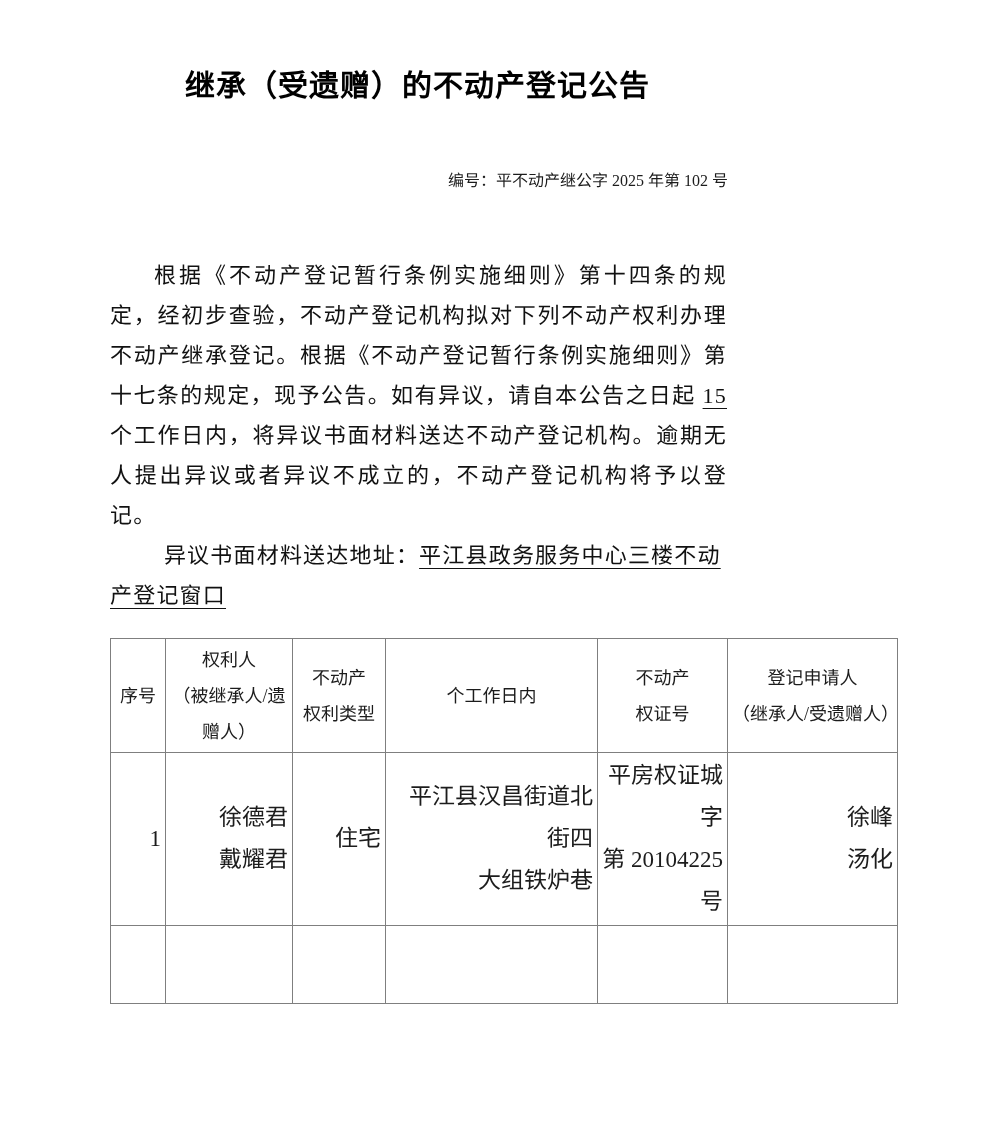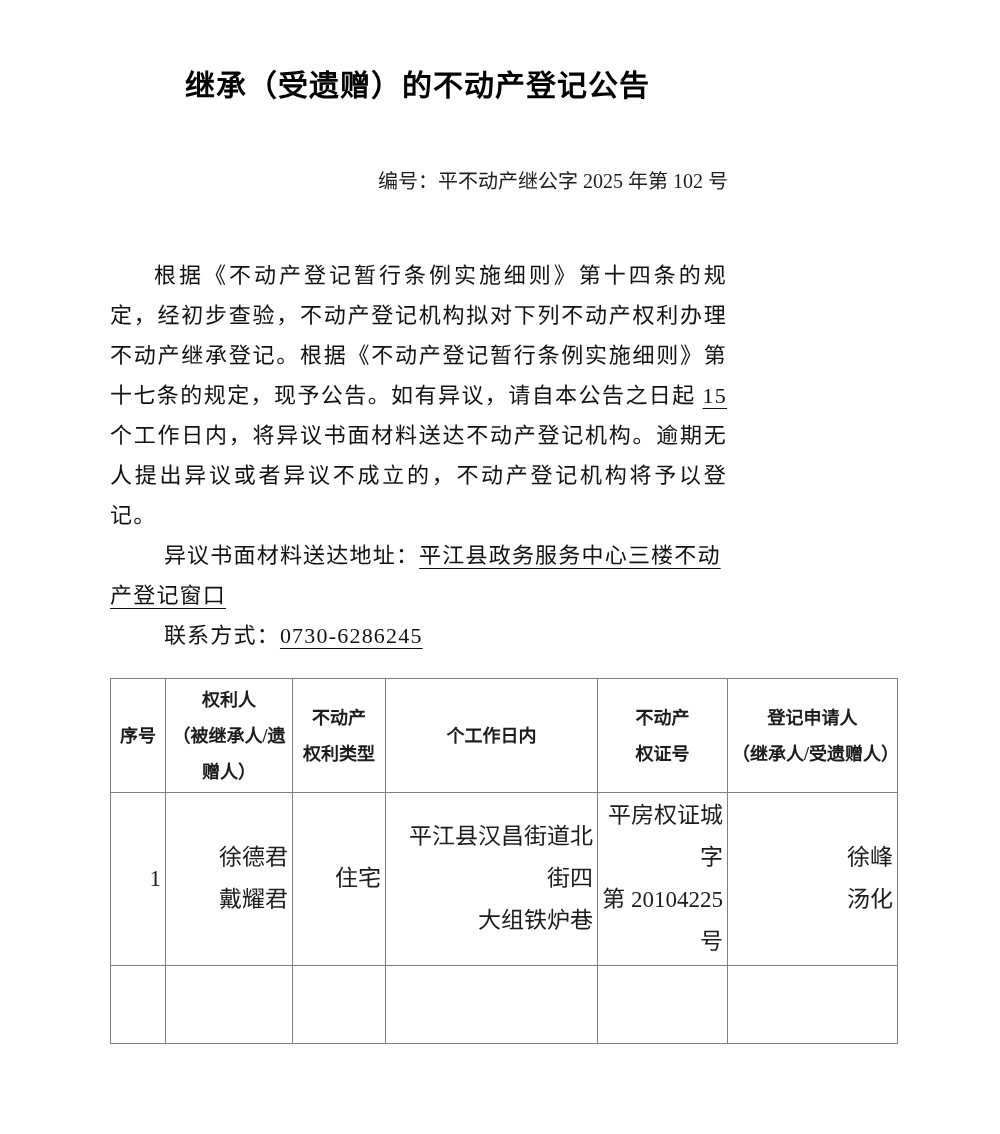--- a/index.html
+++ b/index.html
@@ -24,21 +24,21 @@
     font-weight: 700;
     font-size: 30px;
     line-height: 40px;
     color: #000000;
     letter-spacing: 1px;
   }
   .doc-number {
     margin-top: 62px;
     margin-right: 107px;
     text-align: right;
-    font-size: 20px;
+    font-size: 16px;
     line-height: 26px;
     color: #1c1c1c;
   }
   .body-block {
     margin: 62px 108px 0 110px;
     font-size: 22px;
     line-height: 40px;
     letter-spacing: 1.2px;
     color: #111111;
   }
@@ -63,21 +63,21 @@
   }
   .notice-table td {
     border: 1px solid #7f7f7f;
     text-align: center;
     vertical-align: middle;
     white-space: pre-line;
     color: #1c1c1c;
     padding: 2px 4px;
   }
   tr.hdr-row { height: 114px; }
-  tr.hdr-row td { font-size: 18px; line-height: 36px; font-weight: bold; }
+  tr.hdr-row td { font-size: 18px; line-height: 36px; }
   tr.data-row { height: 145px; }
   tr.data-row td { font-size: 23px; line-height: 42px; text-align: right; }
   tr.empty-row { height: 78px; }
   .footer-org {
     margin-top: 96px;
     margin-right: 138px;
     text-align: right;
     font-size: 22px;
     line-height: 28px;
     color: #111111;
@@ -98,21 +98,20 @@
 
   <div class="doc-title">继承（受遗赠）的不动产登记公告</div>
 
   <div class="doc-number">编号：平不动产继公字 2025 年第 102 号</div>
 
   <div class="body-block">
     <p class="para"><span>根据《不动产登记暂行条例实施细则》第十四条的规定，经初步查验，不动产登记机构拟对下列不动产权利办理不动产继承登记。根据《不动产登记暂行条例实施细则》第十七条的规定，现予公告。如有异议，请自本公告之日起 </span><span class="u">15</span><span> 个工作日内，将异议书面材料送达不动产登记机构。逾期无人提出异议或者异议不成立的，不动产登记机构将予以登记。</span></p>
 
     <p class="addr-line"><span>异议书面材料送达地址：</span><span class="u">平江县政务服务中心三楼不动产登记窗口</span></p>
 
-    <p class="contact-line"><span>联系方式：</span><span class="u">0730-6286245</span></p>
   </div>
 
   <table class="notice-table">
     <colgroup>
       <col style="width:55px">
       <col style="width:127px">
       <col style="width:93px">
       <col style="width:212px">
       <col style="width:130px">
       <col style="width:170px">

